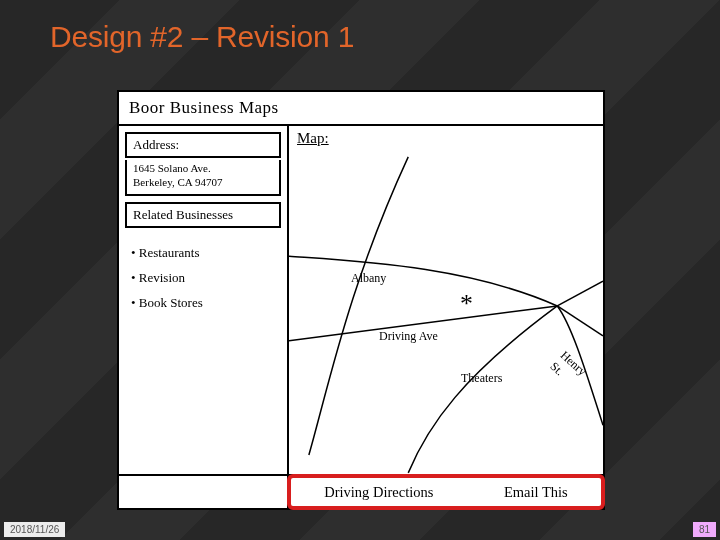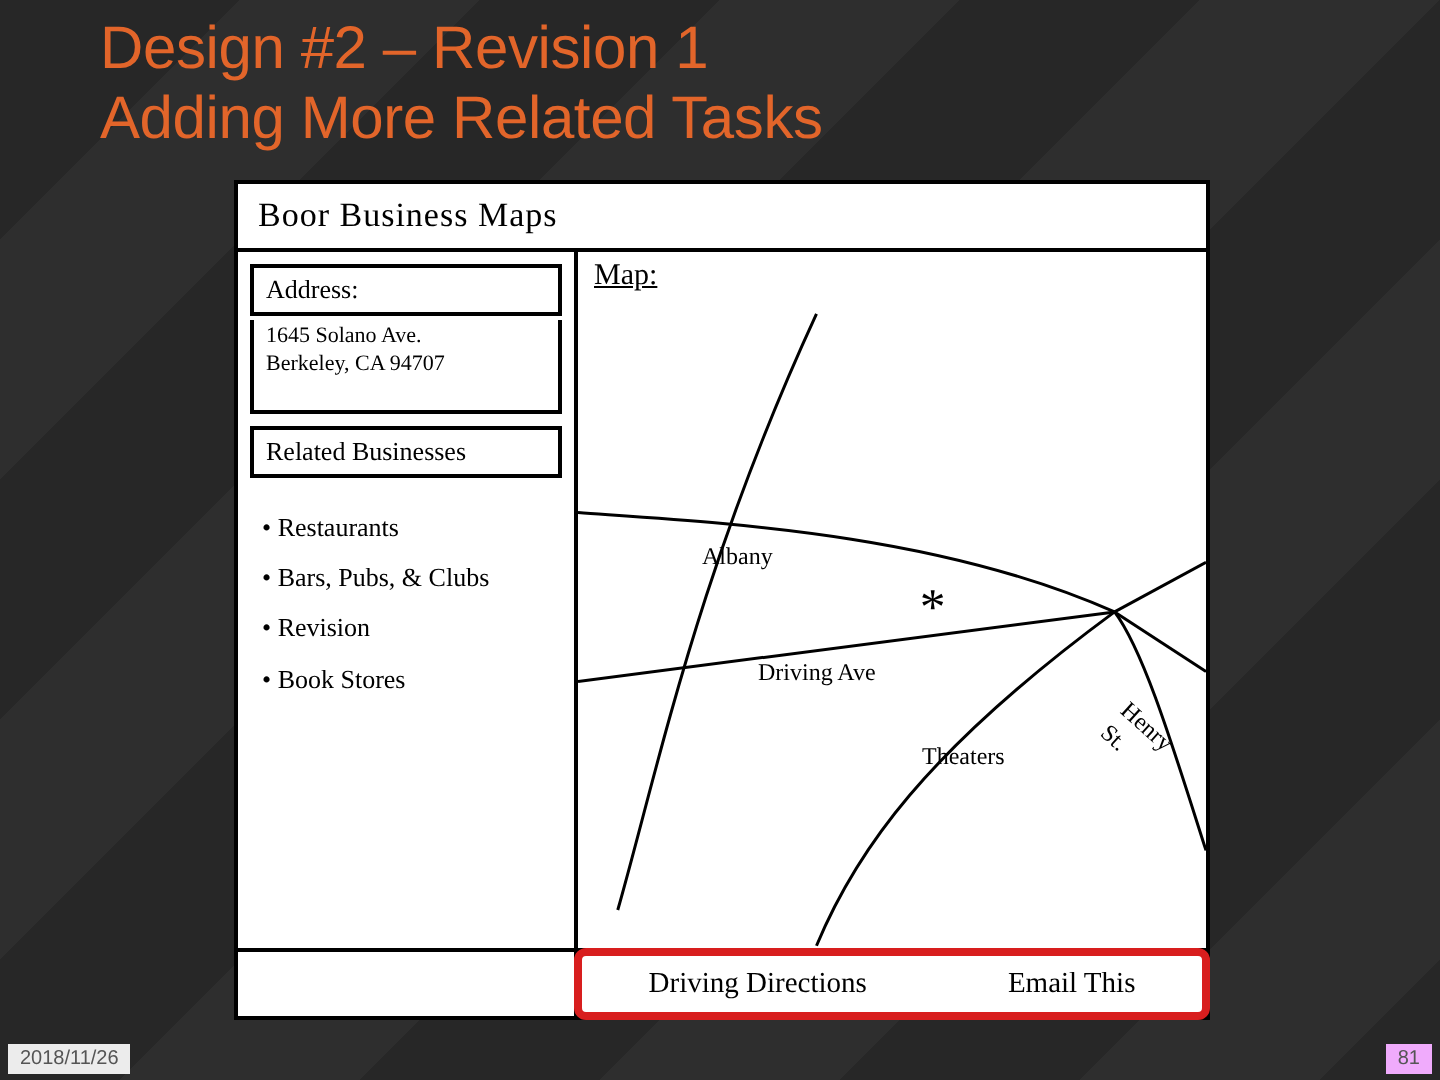--- a/index.html
+++ b/index.html
@@ -10,21 +10,21 @@
       linear-gradient(135deg, rgba(0,0,0,0.15) 25%, transparent 25%, transparent 50%, rgba(0,0,0,0.15) 50%, rgba(0,0,0,0.15) 75%, transparent 75%);
     background-size: 240px 240px;
     font-family: Arial, Helvetica, sans-serif;
     position: relative;
   }
   .title {
     color: #e2652a;
     font-size: 30px;
     font-weight: 400;
     line-height: 1.15;
-    padding: 8px 0 0 50px;
+    padding: 20px 0 0 50px;
     letter-spacing: -0.2px;
   }
   .sketch {
     position: absolute;
     left: 117px;
     top: 90px;
     width: 488px;
     height: 420px;
     background: #fff;
     border: 2px solid #000;
@@ -49,21 +49,21 @@
   }
   .sk-box {
     border: 2px solid #000;
     margin-bottom: 6px;
     padding: 3px 6px;
     font-size: 13px;
   }
   .sk-box-content {
     font-size: 11px;
     line-height: 1.25;
-    padding: 2px 6px 15px 6px;
+    padding: 2px 6px 4px 6px;
     margin: -4px 0 6px 0;
     border: 2px solid #000;
     border-top: none;
   }
   .sk-list {
     list-style: none;
     padding: 6px 2px 0 6px;
     font-size: 13px;
     line-height: 1.95;
   }
@@ -127,35 +127,33 @@
     color: #555;
     font-size: 10px;
     padding: 2px 6px;
   }
 </style>
 </head>
 <body>
 
 <div class="title">
   <div>Design #2 – Revision 1</div>
-  <div>Adding More Related Tasks</div>
 </div>
 
 <div class="sketch">
   <div class="sk-header">Boor Business Maps</div>
 
   <div class="sk-body">
     <div class="sk-left">
       <div class="sk-box">Address:</div>
       <div class="sk-box-content" style="white-space:pre-line;">1645 Solano Ave.
 Berkeley, CA 94707</div>
       <div class="sk-box">Related Businesses</div>
       <ul class="sk-list">
         <li>Restaurants</li>
-        <li>Bars, Pubs, &amp; Clubs</li>
         <li>Revision</li>
         <li>Book Stores</li>
       </ul>
     </div>
 
     <div class="sk-right">
       <div class="sk-right-label">Map:</div>
       <svg class="map-svg" viewBox="0 0 316 348">
         <g stroke="#000" stroke-width="1.5" fill="none">
           <path d="M 20 330 C 40 260, 60 160, 120 30"></path>

